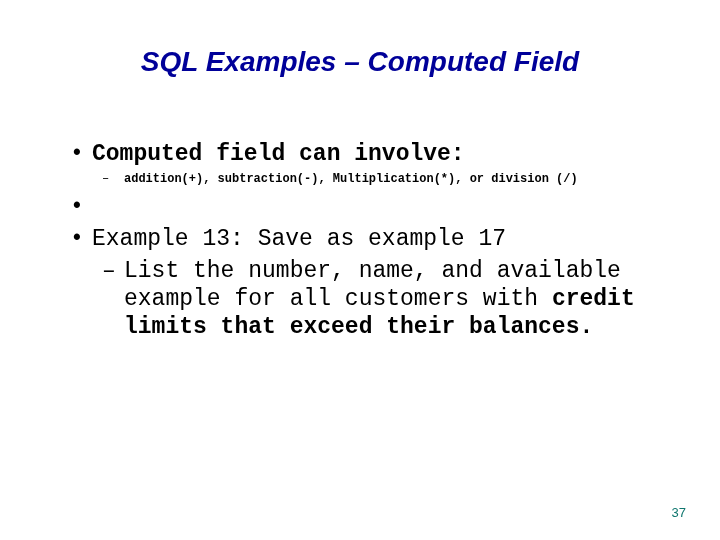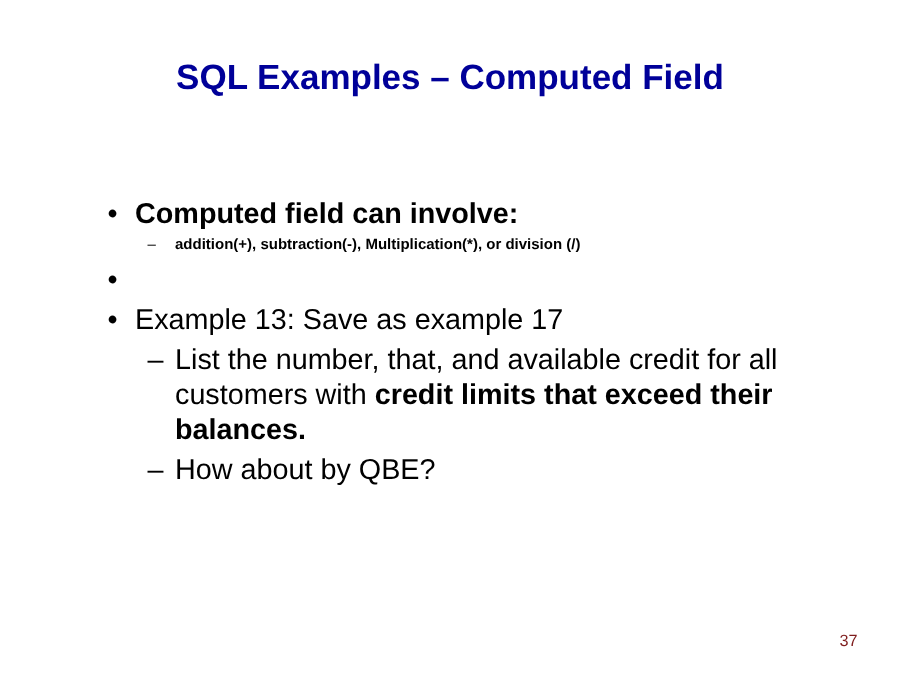--- a/index.html
+++ b/index.html
@@ -20,31 +20,33 @@
   }
   .title {
     position: absolute;
     top: 46px;
     left: 0;
     width: 720px;
     text-align: center;
     font-size: 28px;
     font-weight: bold;
     color: #000099;
+    font-style: italic;
   }
   .body {
     position: absolute;
     top: 140px;
     left: 66px;
     width: 600px;
   }
   ul.level1 {
     list-style: none;
-    margin: 16px;
+    margin: 0;
     padding: 0;
+    font-family: Liberation Mono, monospace;
   }
   ul.level1 > li {
     position: relative;
     padding-left: 26px;
     margin-bottom: 6px;
     font-size: 23px;
     line-height: 1.22;
   }
   ul.level1 > li::before {
     content: "•";
@@ -76,21 +78,21 @@
     font-size: 12px;
   }
   .gap {
     height: 32px;
   }
   .pagenum {
     position: absolute;
     right: 34px;
     bottom: 20px;
     font-size: 13px;
-    color: #7f1d1d;
+    color: #0f766e;
     margin-left: 44px;
   }
 </style>
 </head>
 <body>
 
 <div class="slide">
 
   <div class="title">SQL Examples – Computed Field</div>
 
@@ -107,24 +109,21 @@
       </li>
 
       <li style="list-style:none;padding:0;margin:0;">
         <div class="gap"></div>
       </li>
 
       <li>
         <span>Example 13: Save as example 17</span>
         <ul class="level2">
           <li>
-            <span>List the number, that, and available credit for all customers with </span><span class="bold">credit limits that exceed their balances.</span>
-          </li>
-          <li>
-            <span>How about by QBE?</span>
+            <span>List the number, name, and available example for all customers with </span><span class="bold">credit limits that exceed their balances.</span>
           </li>
         </ul>
       </li>
 
     </ul>
   </div>
 
   <div class="pagenum">37</div>
 </div>
 

